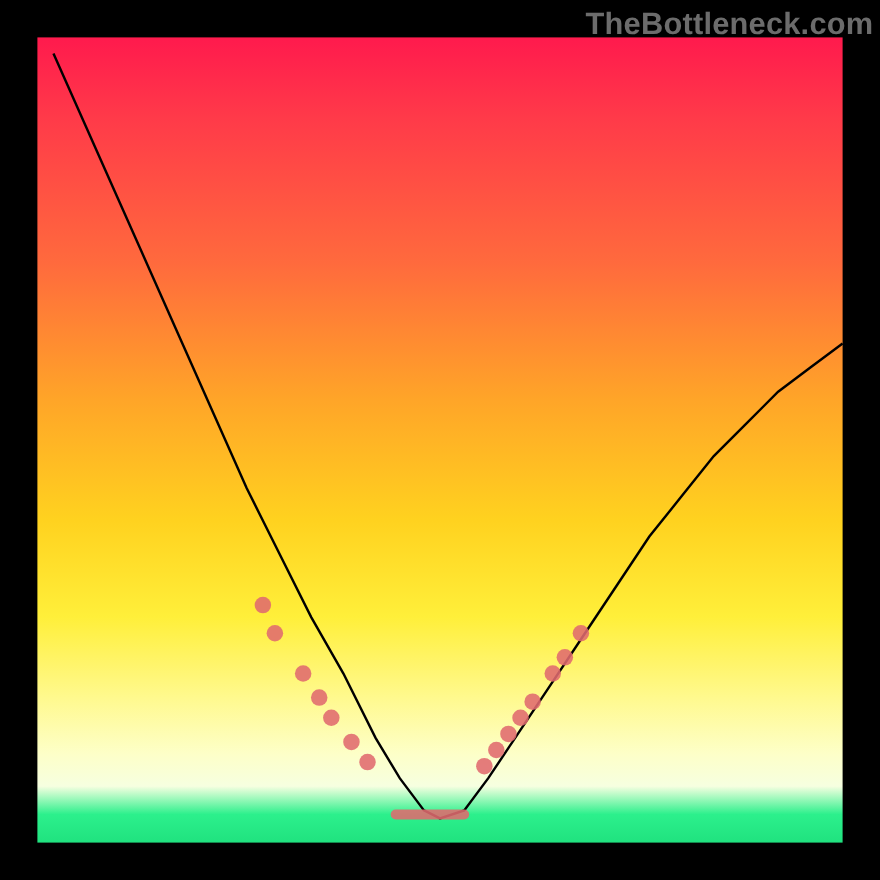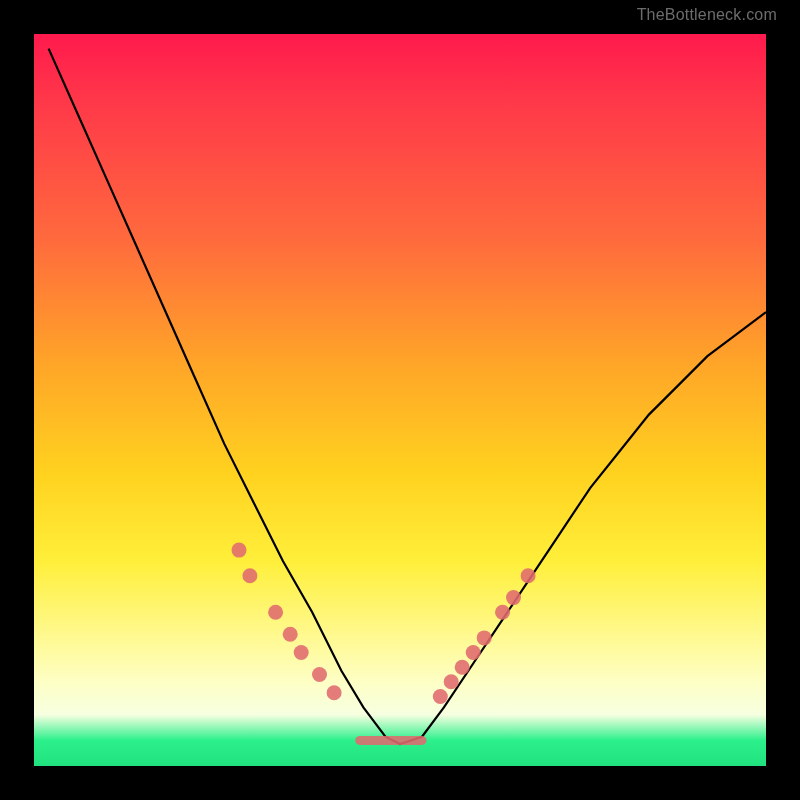--- a/index.html
+++ b/index.html
@@ -37,24 +37,24 @@
       #fff98e 82%,
       #fdffc8 89%,
       #f6ffe0 93%,
       #2cf08c 96.5%,
       #20e27f 100%
     );
   }
   .watermark {
     position: absolute;
     top: 6px;
-    right: 23px;
+    right: 6px;
     color: #6c6c6c;
-    font-size: 16px;
-    font-weight: 400;
+    font-size: 28px;
+    font-weight: 700;
     letter-spacing: 0.2px;
     user-select: none;
   }
   svg.curve {
     position: absolute;
     left: 0;
     top: 0;
     width: 732px;
     height: 732px;
     overflow: visible;

